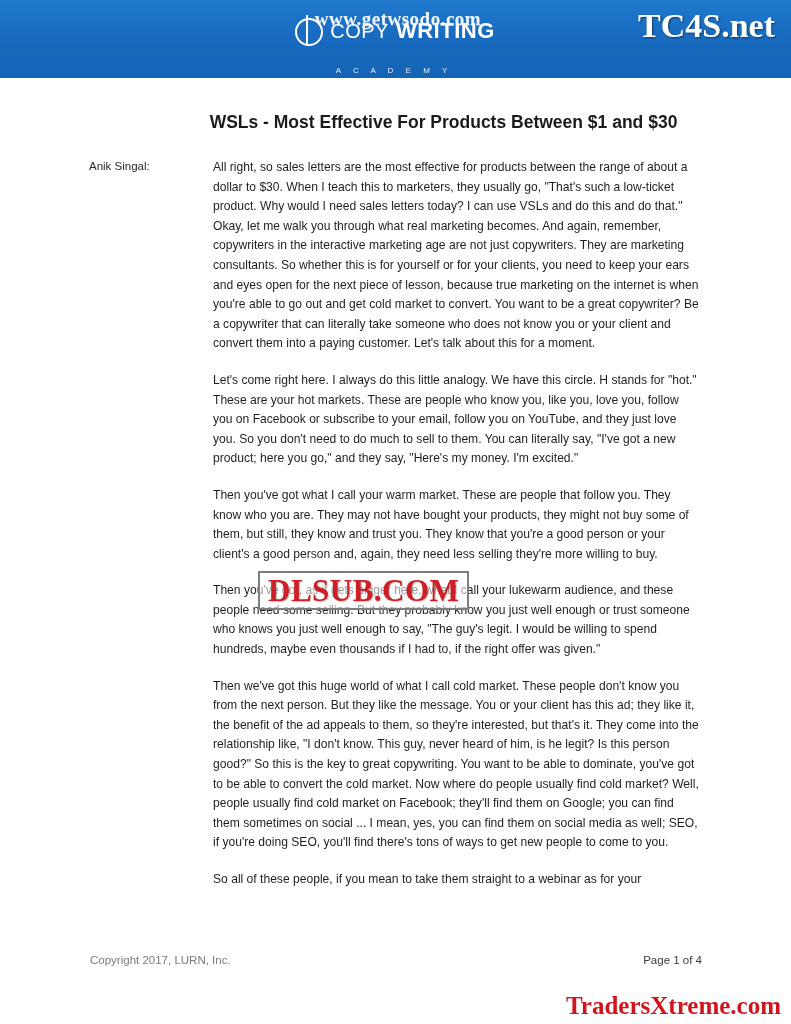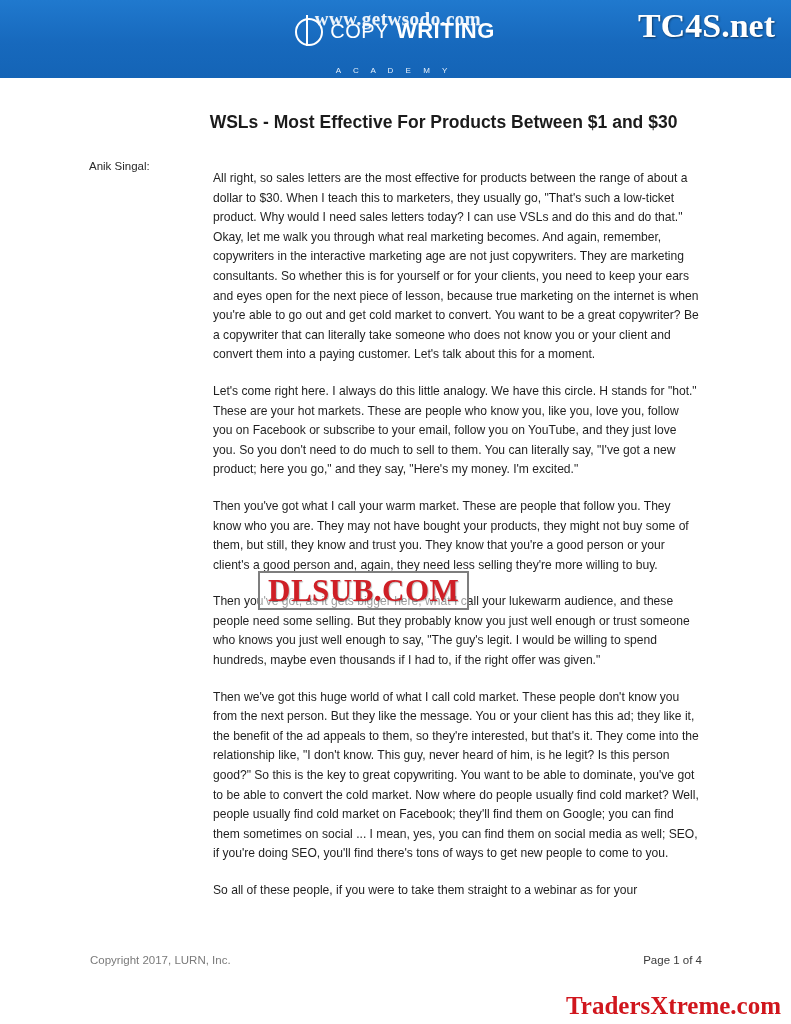--- a/index.html
+++ b/index.html
@@ -147,21 +147,21 @@
     position: absolute;
     left: 213px;
     top: 80px;
     width: 487px;
     font-size: 12.1px;
     line-height: 19.6px;
     color: #1f1f1f;
     text-align: left;
   }
   .transcript p {
-    margin: 11px 0 17px 0;
+    margin: 0 0 17px 0;
   }
 
   
   .footer-left {
     position: absolute;
     left: 90px;
     bottom: 58px;
     font-size: 11.5px;
     color: #7a7a7a;
   }
@@ -230,21 +230,21 @@
   <div class="doc-title">WSLs - Most Effective For Products Between $1 and $30</div>
 
   <div class="speaker">Anik Singal:</div>
 
   <div class="transcript">
     <p>All right, so sales letters are the most effective for products between the range of about a dollar to $30. When I teach this to marketers, they usually go, "That's such a low-ticket product. Why would I need sales letters today? I can use VSLs and do this and do that." Okay, let me walk you through what real marketing becomes. And again, remember, copywriters in the interactive marketing age are not just copywriters. They are marketing consultants. So whether this is for yourself or for your clients, you need to keep your ears and eyes open for the next piece of lesson, because true marketing on the internet is when you're able to go out and get cold market to convert. You want to be a great copywriter? Be a copywriter that can literally take someone who does not know you or your client and convert them into a paying customer. Let's talk about this for a moment.</p>
     <p>Let's come right here. I always do this little analogy. We have this circle. H stands for "hot." These are your hot markets. These are people who know you, like you, love you, follow you on Facebook or subscribe to your email, follow you on YouTube, and they just love you. So you don't need to do much to sell to them. You can literally say, "I've got a new product; here you go," and they say, "Here's my money. I'm excited."</p>
     <p>Then you've got what I call your warm market. These are people that follow you. They know who you are. They may not have bought your products, they might not buy some of them, but still, they know and trust you. They know that you're a good person or your client's a good person and, again, they need less selling they're more willing to buy.</p>
     <p>Then you've got, as it gets bigger here, what I call your lukewarm audience, and these people need some selling. But they probably know you just well enough or trust someone who knows you just well enough to say, "The guy's legit. I would be willing to spend hundreds, maybe even thousands if I had to, if the right offer was given."</p>
     <p>Then we've got this huge world of what I call cold market. These people don't know you from the next person. But they like the message. You or your client has this ad; they like it, the benefit of the ad appeals to them, so they're interested, but that's it. They come into the relationship like, "I don't know. This guy, never heard of him, is he legit? Is this person good?" So this is the key to great copywriting. You want to be able to dominate, you've got to be able to convert the cold market. Now where do people usually find cold market? Well, people usually find cold market on Facebook; they'll find them on Google; you can find them sometimes on social ... I mean, yes, you can find them on social media as well; SEO, if you're doing SEO, you'll find there's tons of ways to get new people to come to you.</p>
-    <p>So all of these people, if you were to take them straight to a webinar as for your</p>
+    <p>So all of these people, if you mean to take them straight to a webinar as for your</p>
   </div>
 
   <div class="wm-dlsub">DLSUB.COM</div>
 
   <div class="footer-left">Copyright 2017, LURN, Inc.</div>
   <div class="footer-right">Page 1 of 4</div>
 
   <div class="wm-traders">TradersXtreme.com</div>
 </div>
 

